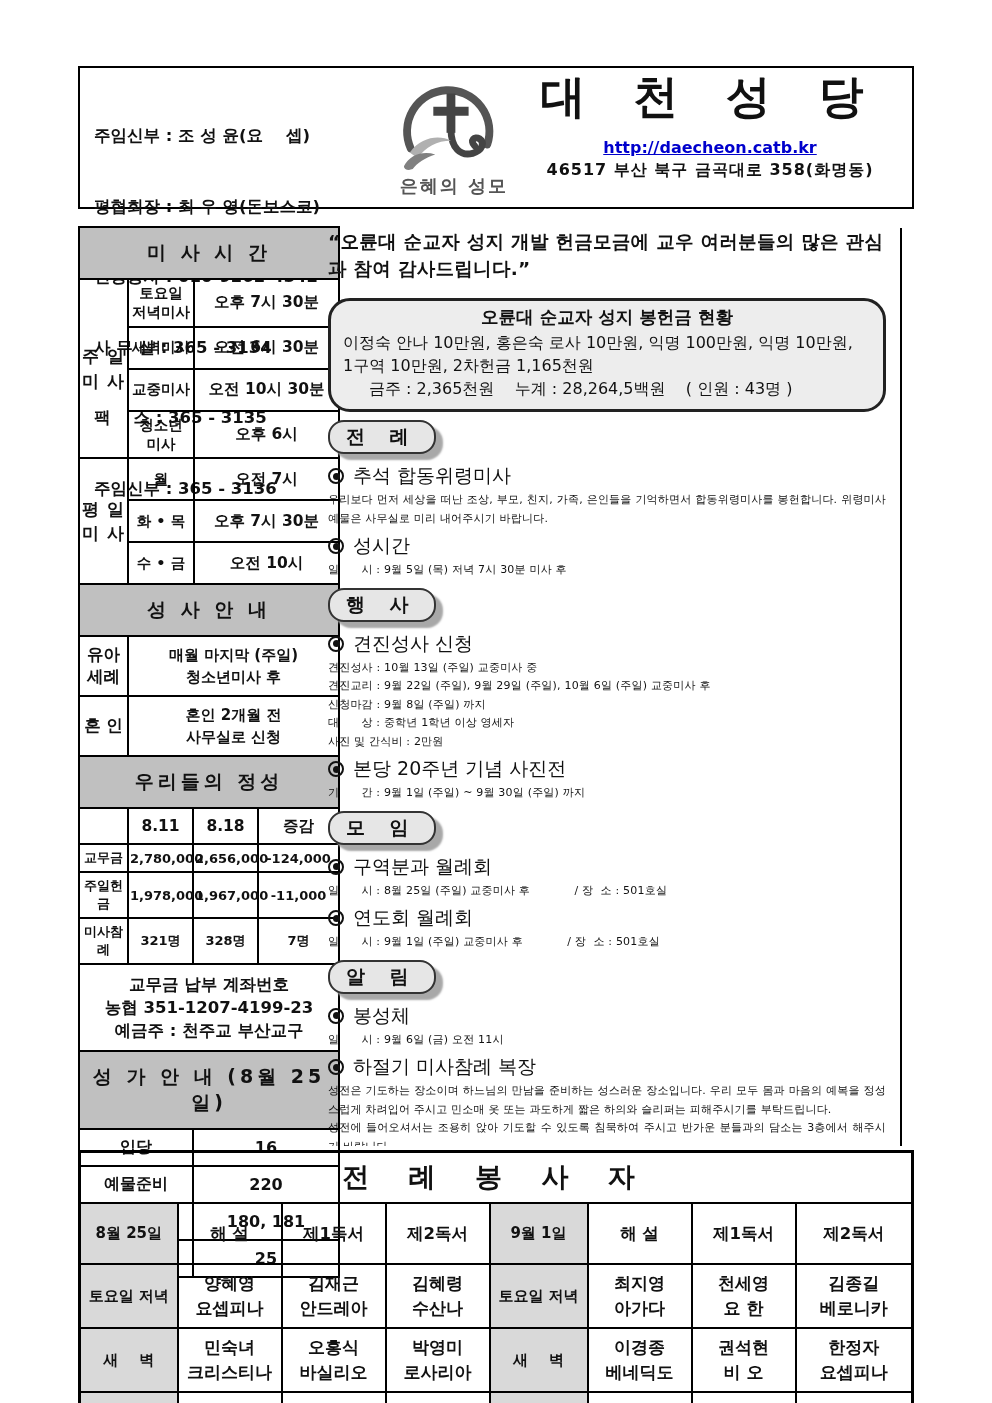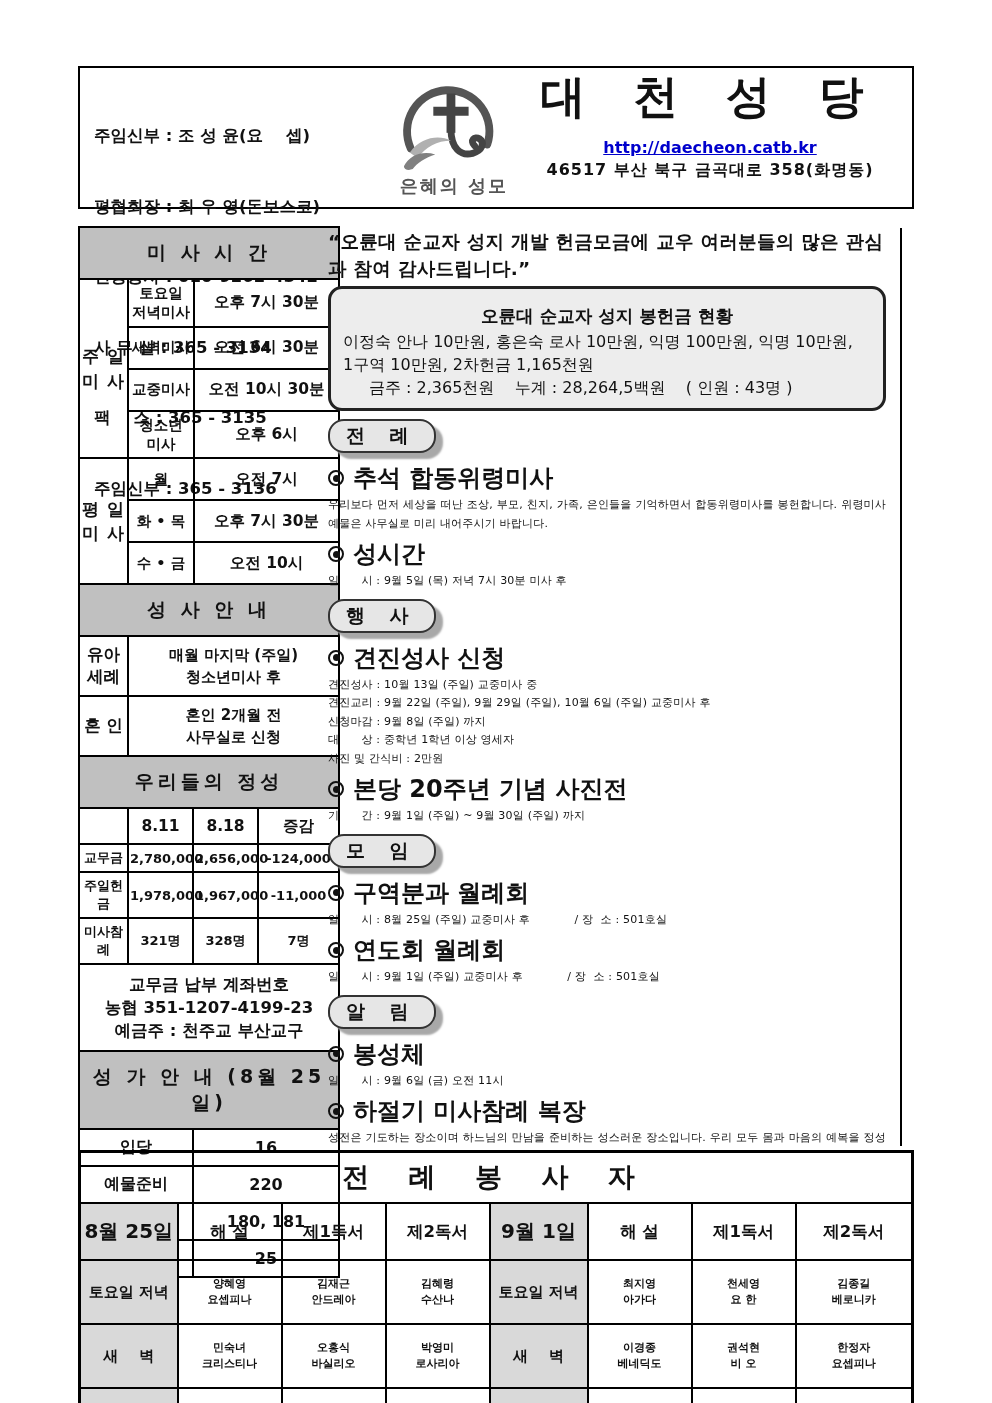--- a/index.html
+++ b/index.html
@@ -46,46 +46,46 @@
   .hymn-label{font-size:16px;height:27px;}
   .hymn-value{font-size:16px;}
 
   
   .main{
     position:absolute;left:316px;top:228px;width:586px;height:918px;
     border-right:2px solid #000;box-sizing:border-box;padding:0 14px 0 12px;overflow:hidden;
   }
   .quote{font-size:18.5px;font-weight:bold;line-height:27px;letter-spacing:0.3px;}
   .don-box{
-    border:3px solid #222;border-radius:14px;background:#ededed;
-    margin-top:4px;padding:16px 12px 9px;font-size:16px;line-height:23px;
+    border:3px solid #222;border-radius:22px;background:#ededed;
+    margin-top:16px;padding:5px 12px 9px;font-size:16px;line-height:23px;
   }
   .don-title{text-align:center;font-weight:600;font-size:17.5px;margin-bottom:2px;}
   .don-summary{padding-left:26px;}
   .section{margin-top:8px;}
   .badge{
     display:inline-block;border:2.5px solid #333;background:#e6e6e6;border-radius:16px;
     padding:2px 16px;font-size:19px;font-weight:bold;letter-spacing:9px;
     box-shadow:7px 6px 2px #a8a8a8;margin-bottom:4px;
   }
   .item{margin-top:5px;}
-  .item-head{font-weight:bold;font-size:24px;display:flex;align-items:center;gap:9px;}
+  .item-head{font-weight:normal;font-size:19px;display:flex;align-items:center;gap:9px;}
   .bullet{width:12px;height:12px;border:2.5px solid #111;border-radius:50%;position:relative;flex:0 0 auto;}
   .bullet::after{content:"";position:absolute;inset:2.5px;background:#111;border-radius:50%;}
   .item-body{font-size:11px;line-height:18.5px;margin-top:2px;letter-spacing:0.2px;text-align:justify;}
 
   
   .servers{position:absolute;left:78px;top:1150px;width:836px;}
   table.servers-table{border-collapse:collapse;width:100%;table-layout:fixed;border:3px solid #000;}
   table.servers-table td{border:2px solid #000;text-align:center;font-weight:bold;}
   .servers-title{font-size:27px;letter-spacing:15px;padding:6px 0 7px;}
   .gcell{background:#d9d9d9;font-size:15px;}
   .role-head{font-size:16.5px;padding:9px 0;}
-  .date-head{padding:14px 0;font-size:20px;}
-  .name-cell{font-size:11px;line-height:1.5;padding:5px 0;}
+  .date-head{padding:20px 0;font-size:15px;}
+  .name-cell{font-size:17px;line-height:1.5;padding:5px 0;}
   .srow td{height:52px;}
 </style>
 </head>
 <body>
 
 <div class="header-box">
   <div class="contacts">
     <div>주임신부 : 조 성 윤(요    셉)</div>
     <div>평협회장 : 최 우 영(돈보스코)</div>
     <div>선종봉사 : 010-9262-4342</div>

